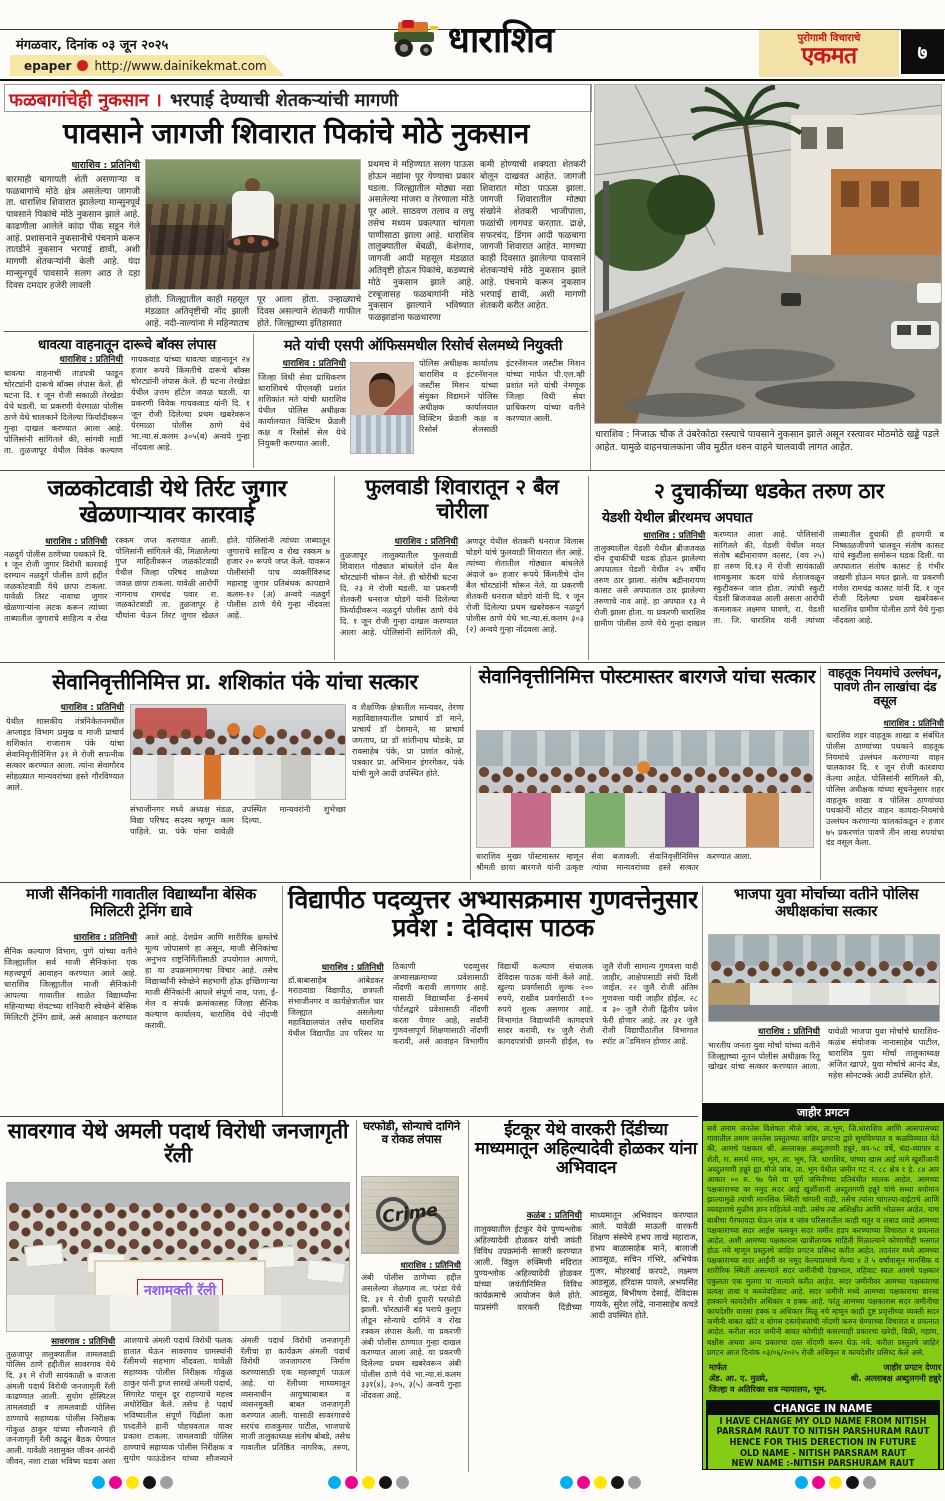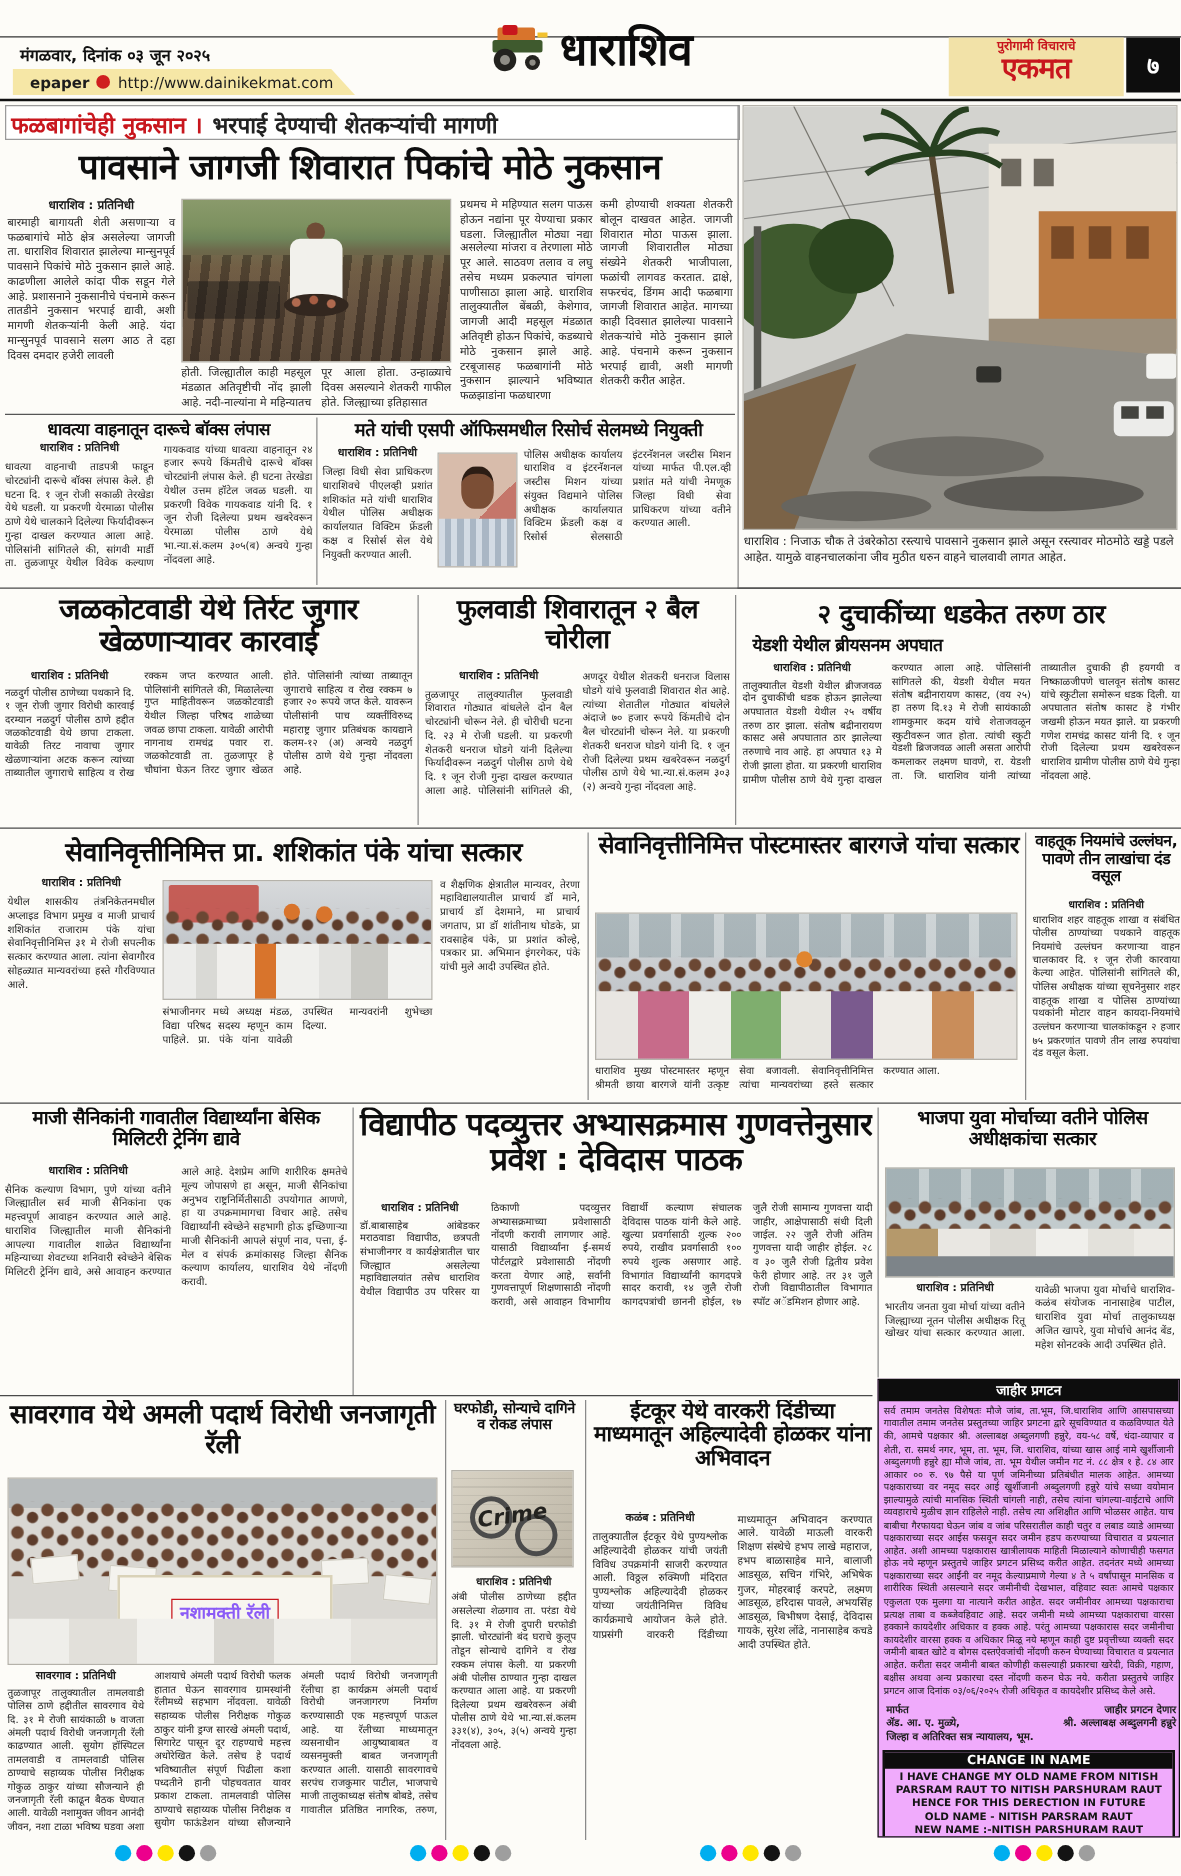--- a/index.html
+++ b/index.html
@@ -4,21 +4,21 @@
 <style>
   html,body{margin:0;padding:0;background:#e9e7e2;}
   #page{position:relative;width:945px;height:1501px;margin:0 auto;background:#fdfcf8;
         font-family:"DejaVu Sans",sans-serif;color:#1c1c1c;overflow:hidden;}
   .abs{position:absolute;}
   .hr{position:absolute;height:0;border-top:1px solid #4a4a4a;}
   .art{position:absolute;overflow:hidden;}
   .hl{font-weight:700;color:#0e0e0e;text-align:center;line-height:1.12;letter-spacing:-0.3px;}
   .one{white-space:nowrap;overflow:hidden;}
   .body{text-align:justify;color:#1d1d1d;line-height:1.34;}
-  .byline{display:block;text-align:center;font-weight:700;margin-bottom:2px;}
+  .byline{display:block;text-align:right;font-weight:700;margin-bottom:2px;text-decoration:underline;}
   .cols2{column-count:2;column-gap:8px;}
   .cols3{column-count:3;column-gap:8px;}
   .cols4{column-count:4;column-gap:9px;}
   .bl{border-left:1px solid #8a8a8a;}
   
   .date{font-size:13px;font-weight:700;color:#111;}
   .ribbon{background:#f6e7a6;clip-path:polygon(0 0,93% 0,100% 100%,0 100%);
           display:flex;align-items:center;gap:6px;padding-left:14px;font-size:12px;}
   .edot{width:11px;height:11px;border-radius:50%;background:#cf1f1f;display:inline-block;}
   .mast{display:flex;align-items:center;gap:8px;}
@@ -62,21 +62,21 @@
     border:2px solid #d9d2b8;display:flex;flex-direction:column;align-items:center;justify-content:center;}
   .rally-banner .bt{color:#8b5cf6;font-weight:800;font-size:14px;border:1px solid #c8161d;padding:0 6px;}
   .crime{background:
     repeating-linear-gradient(0deg,rgba(0,0,0,.07) 0 1px,transparent 1px 7px),
     linear-gradient(135deg,#d8d2c4,#bdb6a6);}
   .cuff{position:absolute;width:26px;height:26px;border:4px solid #4b4b4b;border-radius:50%;}
   .crime-label{position:absolute;left:0;right:0;top:34%;text-align:center;font-weight:800;font-style:italic;
     font-size:17px;color:#23221f;transform:rotate(-8deg);}
   .caption{font-size:9.3px;line-height:1.35;text-align:justify;font-weight:500;color:#222;}
   
-  .noticebox{border:1.5px solid #111;box-sizing:border-box;background:#f0abfc;}
+  .noticebox{border:1.5px solid #111;box-sizing:border-box;background:#84cc16;}
   .blackbar{background:#0d0d0d;color:#fff;text-align:center;font-weight:700;}
   .legal{font-size:7.6px;line-height:1.34;text-align:justify;}
   .sig{font-size:8.2px;font-weight:700;white-space:pre-line;line-height:1.35;}
   .cbox{border:2px solid #111;box-sizing:border-box;}
   .cline{font-weight:700;text-align:center;color:#141414;}
   .dotrow{position:absolute;display:flex;gap:4px;}
   .dot{width:13px;height:13px;border-radius:50%;}
   .d-c{background:#00aeef;} .d-m{background:#ec008c;} .d-y{background:#ffe600;} .d-k{background:#141414;} .d-g{background:#9e9e9e;}
 </style>
 </head>
@@ -199,21 +199,21 @@
   </div>
   <div class="art bl" style="left:334px;top:476px;width:250px;height:184px;padding-left:5px;box-sizing:border-box;">
     <div class="hl" style="font-size:21px;height:58px;">फुलवाडी शिवारातून २ बैल चोरीला</div>
     <div class="body cols2" style="height:122px;font-size:8.2px;margin-top:2px;">
       <span class="byline" style="font-size:8.8px;">धाराशिव : प्रतिनिधी</span>
       <span>तुळजापूर तालुक्यातील फुलवाडी शिवारात गोठ्यात बांधलेले दोन बैल चोरट्यांनी चोरून नेले. ही चोरीची घटना दि. २३ मे रोजी घडली. या प्रकरणी शेतकरी धनराज घोडगे यांनी दिलेल्या फिर्यादीवरून नळदुर्ग पोलीस ठाणे येथे दि. १ जून रोजी गुन्हा दाखल करण्यात आला आहे. पोलिसांनी सांगितले की, अणदूर येथील शेतकरी धनराज विलास घोडगे यांचे फुलवाडी शिवारात शेत आहे. त्यांच्या शेतातील गोठ्यात बांधलेले अंदाजे ७० हजार रूपये किंमतीचे दोन बैल चोरट्यांनी चोरून नेले. या प्रकरणी शेतकरी धनराज घोडगे यांनी दि. १ जून रोजी दिलेल्या प्रथम खबरेवरून नळदुर्ग पोलीस ठाणे येथे भा.न्या.सं.कलम ३०३ (२) अन्वये गुन्हा नोंदवला आहे.</span>
     </div>
   </div>
   <div class="art bl" style="left:588px;top:476px;width:356px;height:184px;padding-left:5px;box-sizing:border-box;">
     <div class="hl one" style="font-size:21px;height:30px;line-height:30px;">२ दुचाकींच्या धडकेत तरुण ठार</div>
-    <div class="hl one" style="font-size:14px;height:22px;line-height:22px;text-align:left;padding-left:8px;">येडशी येथील ब्रीयसनम अपघात</div>
+    <div class="hl one" style="font-size:14px;height:22px;line-height:22px;text-align:left;padding-left:8px;">येडशी येथील ब्रीरथमच अपघात</div>
     <div class="body cols3" style="height:128px;font-size:8px;margin-top:2px;">
       <span class="byline" style="font-size:8.6px;">धाराशिव : प्रतिनिधी</span>
       <span>तालुक्यातील येडशी येथील ब्रीजजवळ दोन दुचाकींची धडक होऊन झालेल्या अपघातात येडशी येथील २५ वर्षीय तरुण ठार झाला. संतोष बद्रीनारायण कासट असे अपघातात ठार झालेल्या तरुणाचे नाव आहे. हा अपघात १३ मे रोजी झाला होता. या प्रकरणी धाराशिव ग्रामीण पोलीस ठाणे येथे गुन्हा दाखल करण्यात आला आहे. पोलिसांनी सांगितले की, येडशी येथील मयत संतोष बद्रीनारायण कासट, (वय २५) हा तरुण दि.१३ मे रोजी सायंकाळी शामकुमार कदम यांचे शेताजवळून स्कुटीवरून जात होता. त्यांची स्कुटी येडशी ब्रिजजवळ आली असता आरोपी कमलाकर लक्ष्मण घावणे, रा. येडशी ता. जि. धाराशिव यांनी त्यांच्या ताब्यातील दुचाकी ही हयगयी व निष्काळजीपणे चालवून संतोष कासट यांचे स्कुटीला समोरून धडक दिली. या अपघातात संतोष कासट हे गंभीर जखमी होऊन मयत झाले. या प्रकरणी गणेश रामचंद्र कासट यांनी दि. १ जून रोजी दिलेल्या प्रथम खबरेवरून धाराशिव ग्रामीण पोलीस ठाणे येथे गुन्हा नोंदवला आहे.</span>
     </div>
   </div>
   <div class="hr" style="left:0;right:0;top:662px;"></div>
 
   <div class="art" style="left:4px;top:666px;width:462px;height:214px;">
     <div class="hl one" style="font-size:21px;height:32px;line-height:32px;">सेवानिवृत्तीनिमित्त प्रा. शशिकांत पंके यांचा सत्कार</div>
     <div class="abs body" style="left:2px;top:36px;width:118px;height:176px;font-size:8.2px;">

